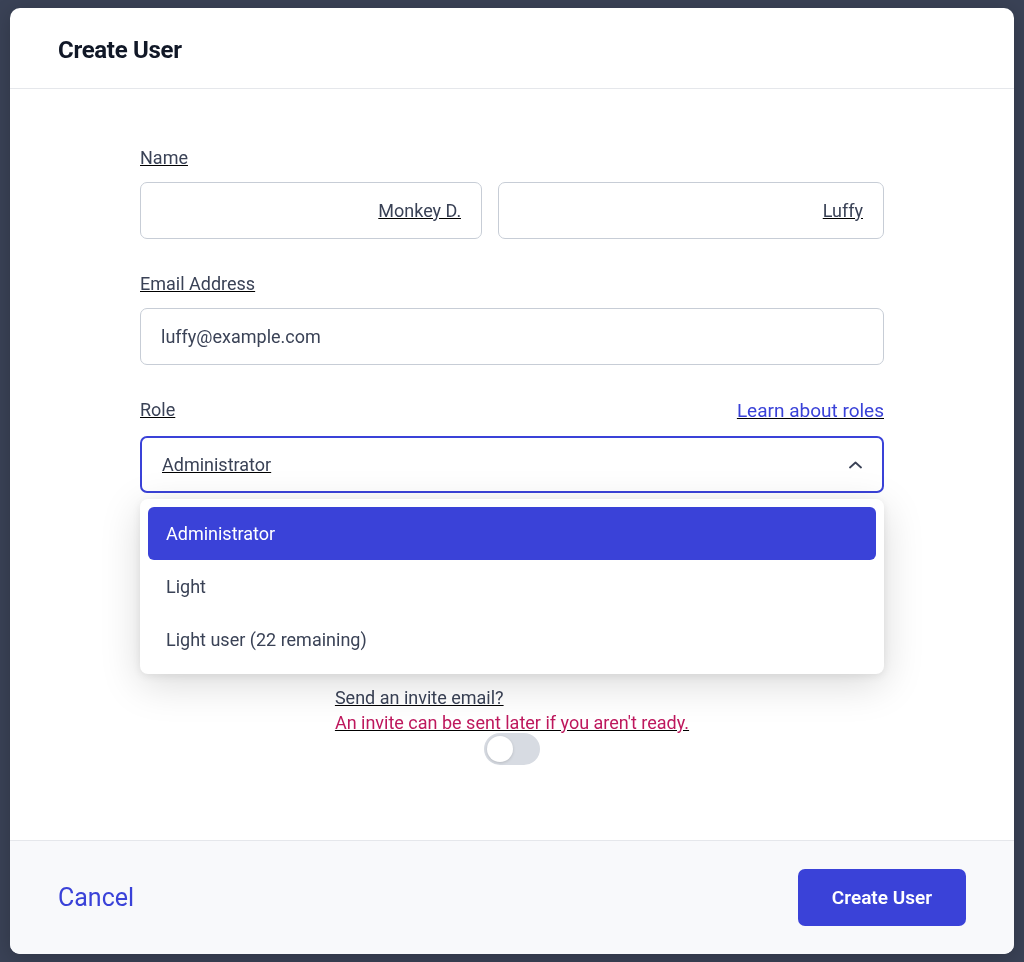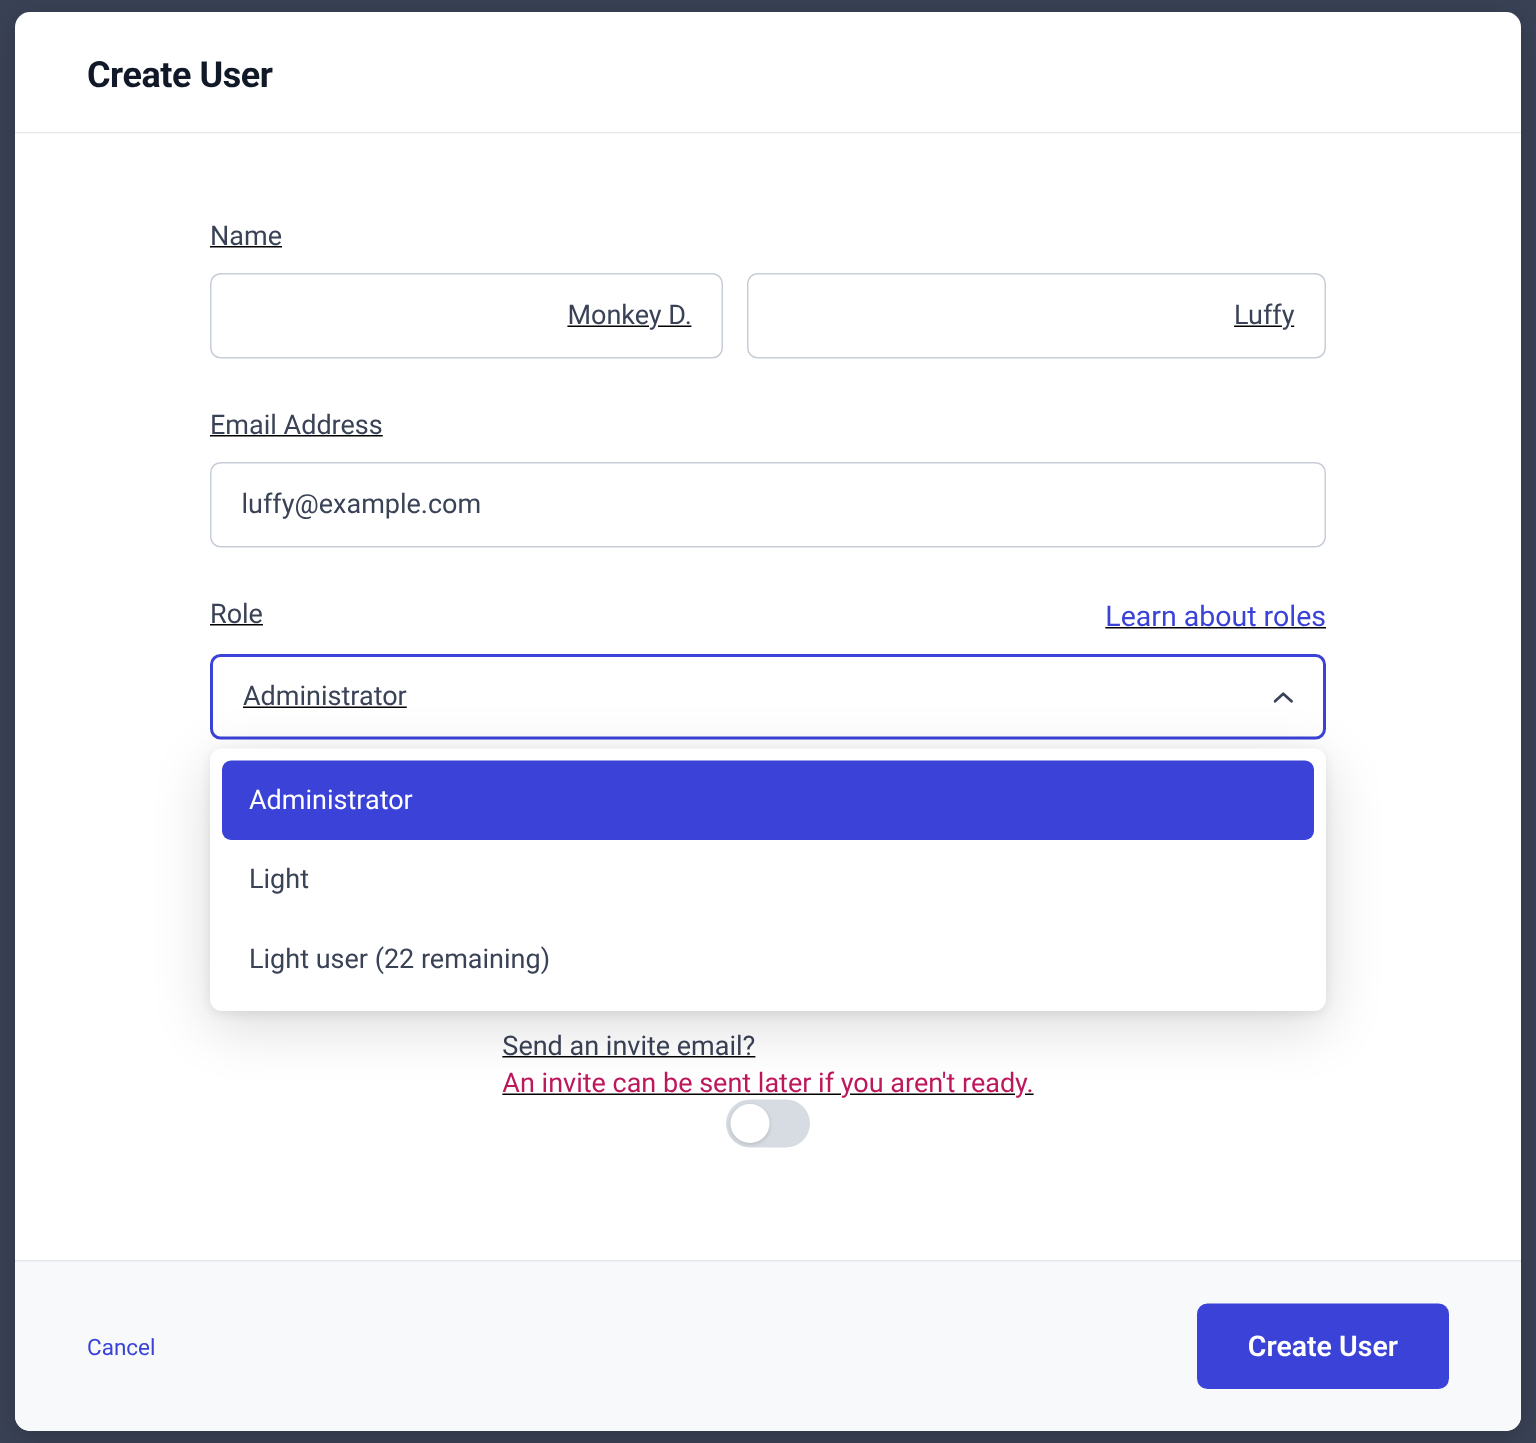--- a/index.html
+++ b/index.html
@@ -185,21 +185,21 @@
       background: #f8f9fb;
       padding: 28px 48px;
       display: flex;
       justify-content: space-between;
       align-items: center;
     }
     .cancel-btn {
       background: none;
       border: none;
       color: #3a42d8;
-      font-size: 15px;
+      font-size: 25px;
       cursor: pointer;
       font-family: inherit;
       padding: 10px 0;
     }
     .create-btn {
       background: #3a42d8;
       color: #fff;
       border: none;
       padding: 17px 34px;
       border-radius: 7px;

